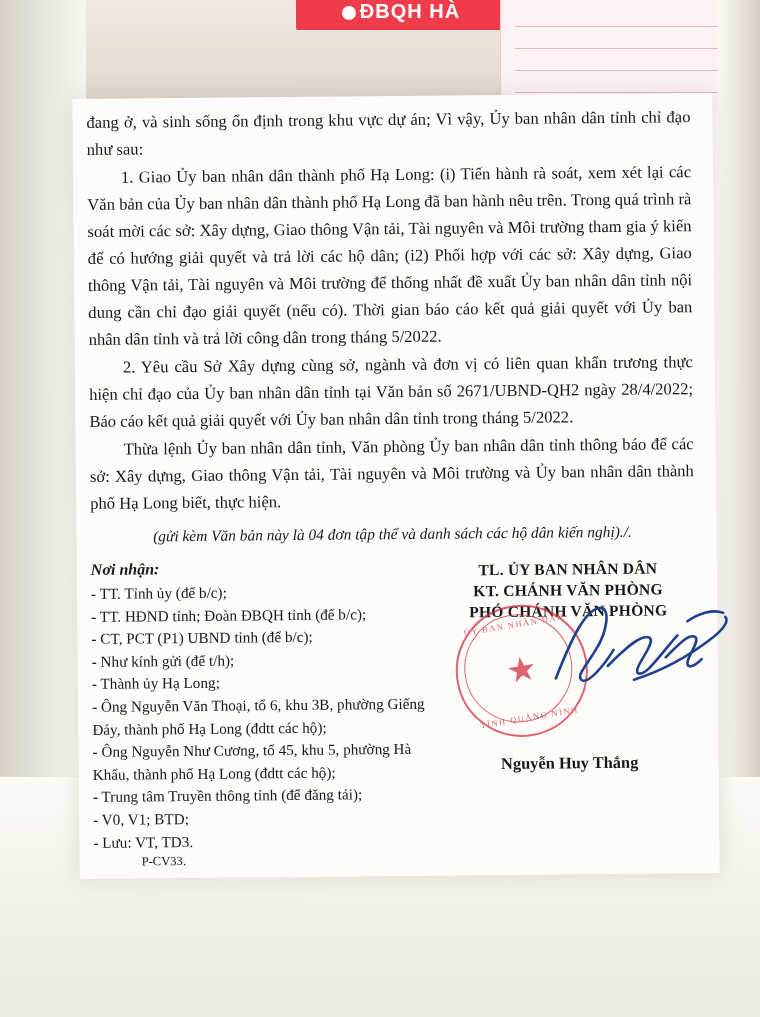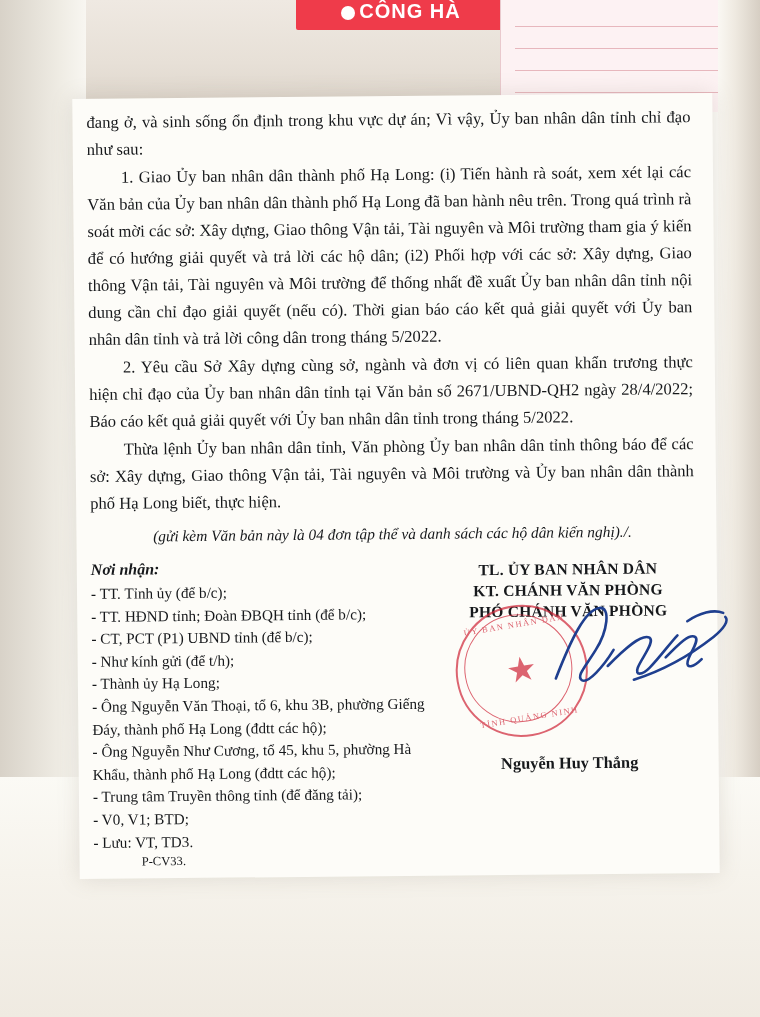--- a/index.html
+++ b/index.html
@@ -240,21 +240,21 @@
 </style>
 </head>
 <body>
 
 <div id="page">
 
   <div class="bg-top"></div>
 
   <div class="bg-pink-card">
     <div class="logo-text">
-      <span class="logo-dot"></span><span>CÔNG HÀ</span>
+      <span class="logo-dot"></span><span>ĐBQH HÀ</span>
     </div>
   </div>
 
   <div class="bg-form">
     <div class="rule" style="top:26px"></div>
     <div class="rule" style="top:48px"></div>
     <div class="rule" style="top:70px"></div>
     <div class="rule" style="top:92px"></div>
     <div class="redbar"></div>
     <div class="redmark" style="top:40px">0</div>

